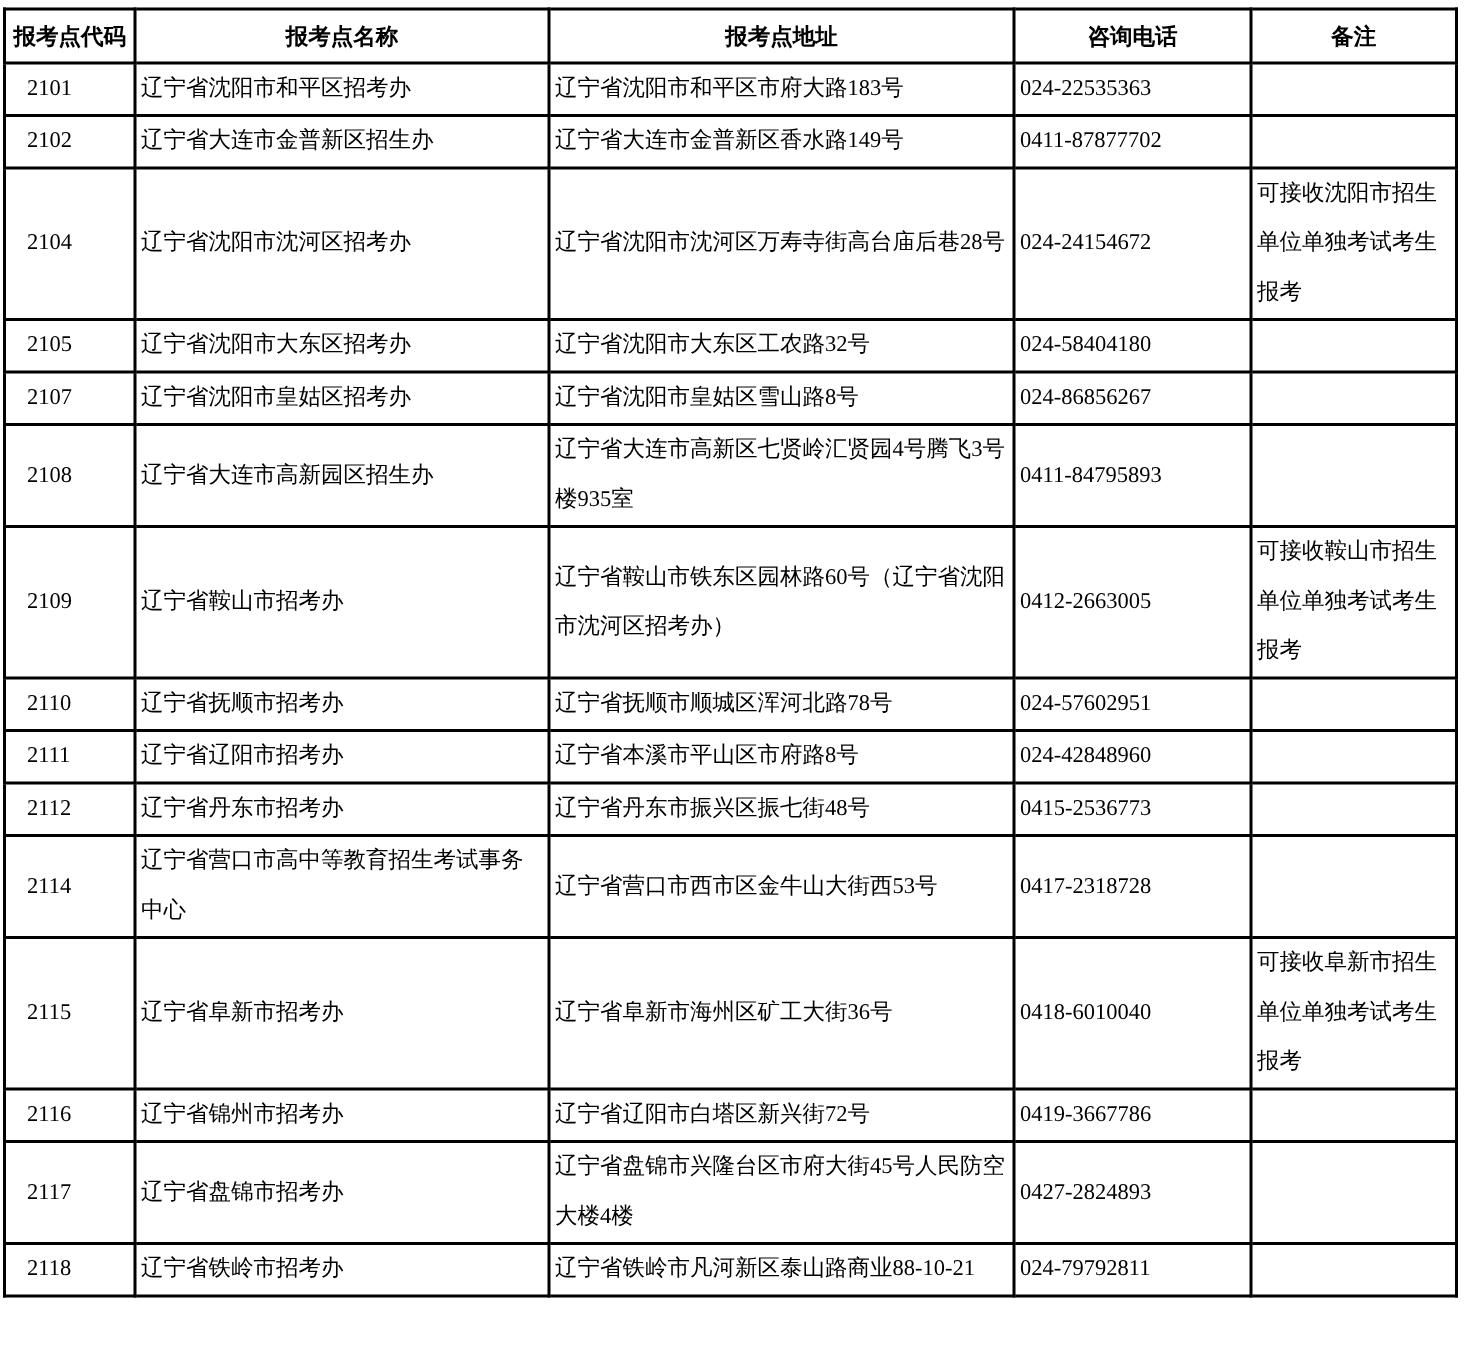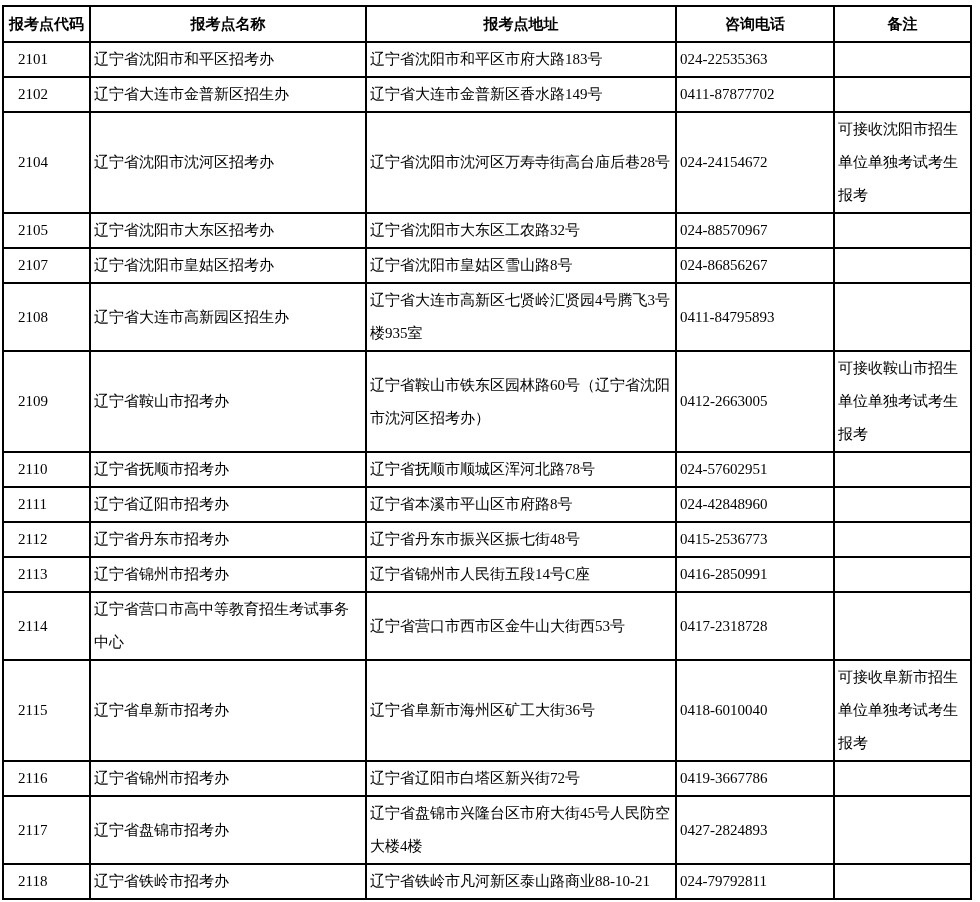--- a/index.html
+++ b/index.html
@@ -85,21 +85,21 @@
         <td>
           <div class="phone-line">024-24154672</div>
         </td>
         <td>可接收沈阳市招生单位单独考试考生报考</td>
       </tr>
       <tr>
         <td class="code-cell">2105</td>
         <td>辽宁省沈阳市大东区招考办</td>
         <td>辽宁省沈阳市大东区工农路32号</td>
         <td>
-          <div class="phone-line">024-88570967</div>
+          <div class="phone-line">024-58404180</div>
         </td>
         <td></td>
       </tr>
       <tr>
         <td class="code-cell">2107</td>
         <td>辽宁省沈阳市皇姑区招考办</td>
         <td>辽宁省沈阳市皇姑区雪山路8号</td>
         <td>
           <div class="phone-line">024-86856267</div>
         </td>
@@ -140,29 +140,20 @@
           <div class="phone-line">024-42848960</div>
         </td>
         <td></td>
       </tr>
       <tr>
         <td class="code-cell">2112</td>
         <td>辽宁省丹东市招考办</td>
         <td>辽宁省丹东市振兴区振七街48号</td>
         <td>
           <div class="phone-line">0415-2536773</div>
-        </td>
-        <td></td>
-      </tr>
-      <tr>
-        <td class="code-cell">2113</td>
-        <td>辽宁省锦州市招考办</td>
-        <td>辽宁省锦州市人民街五段14号C座</td>
-        <td>
-          <div class="phone-line">0416-2850991</div>
         </td>
         <td></td>
       </tr>
       <tr>
         <td class="code-cell">2114</td>
         <td>辽宁省营口市高中等教育招生考试事务中心</td>
         <td>辽宁省营口市西市区金牛山大街西53号</td>
         <td>
           <div class="phone-line">0417-2318728</div>
         </td>

